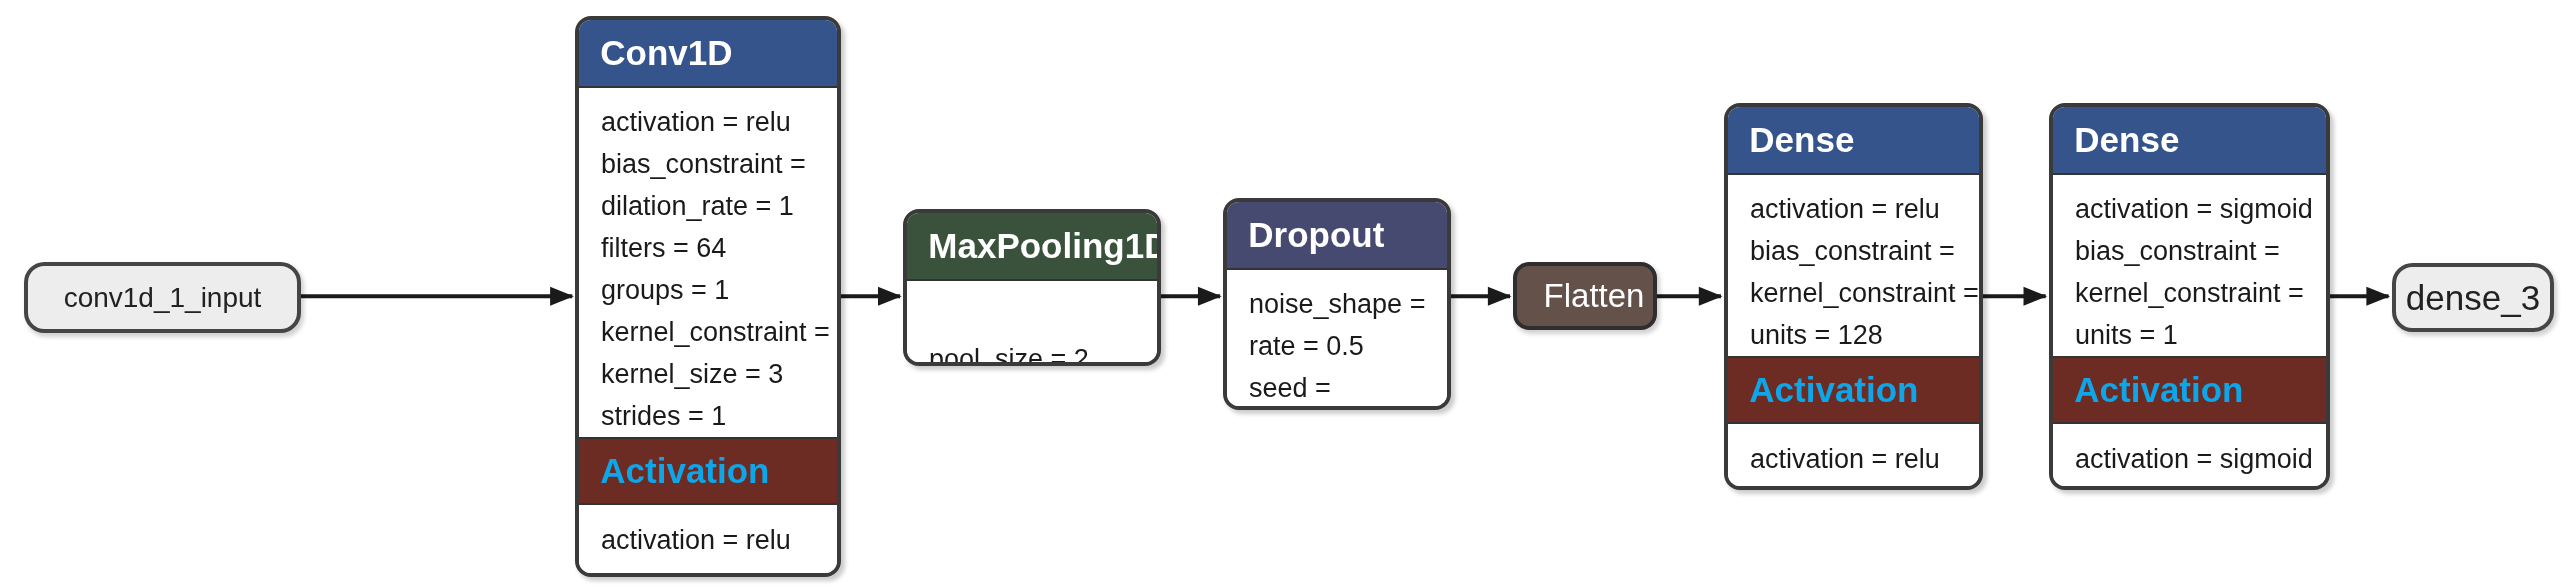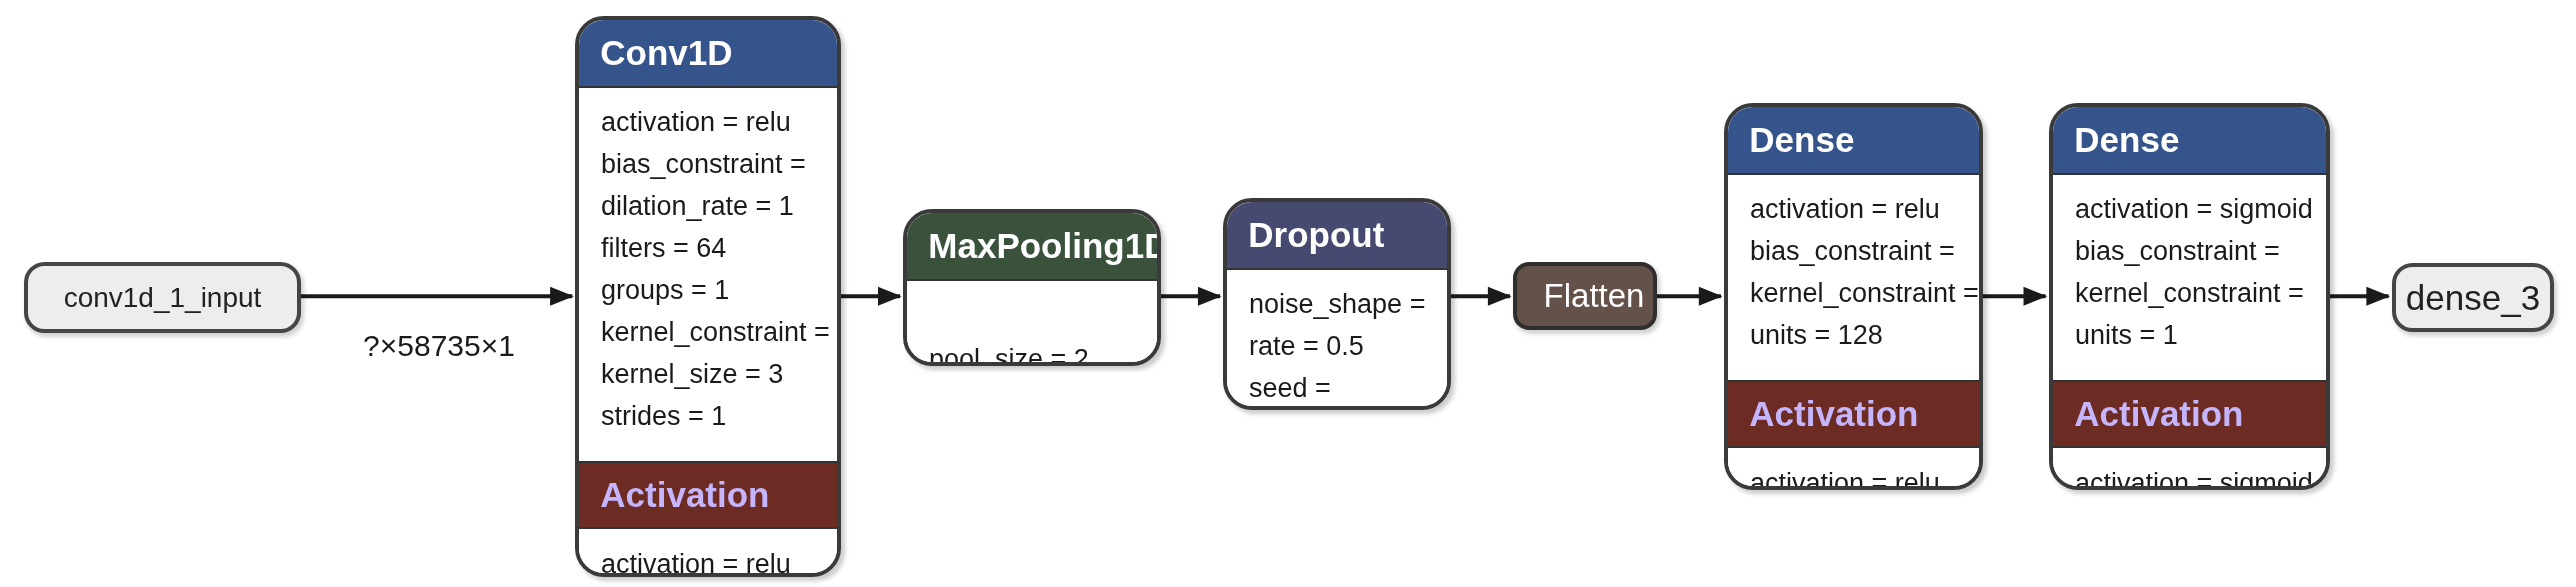--- a/index.html
+++ b/index.html
@@ -27,45 +27,44 @@
     background:var(--c-brown); border-color:#2e2e2e;
     color:#ffffff; font-size:33px; border-radius:16px;padding-left:18px;
   }
 
   
   .block {
     position:absolute; box-sizing:border-box;
     display:flex; flex-direction:column;
     background:#ffffff;
     border:4px solid var(--c-block-border);
-    border-radius:29px;
+    border-radius:16px;
     box-shadow:3.2px 4px 4px rgba(0,0,0,0.20);
     overflow:hidden;
     cursor:pointer;
   }
   .block-header {
     flex:0 0 66px;
     display:flex; align-items:center;
     padding:0 21.3px;
     color:#ffffff; font-size:35px; font-weight:600;
     border-bottom:2.4px solid #333333;
     white-space:nowrap;
   }
   .hdr-blue  { background:var(--c-blue); }
   .hdr-green { background:var(--c-green); }
   .hdr-slate { background:var(--c-slate); }
   .block-subheader {
     flex:0 0 64px;
     display:flex; align-items:center;
     padding:0 21.3px;
     background:var(--c-maroon);
-    color:#c4b5fd; font-size:35px; font-weight:600;
+    color:#0ea5e9; font-size:35px; font-weight:600;
     border-top:2.4px solid #333333; border-bottom:2.4px solid #333333;
     white-space:nowrap;
-    margin-top:24px;
   }
   .block-body { flex:1 1 auto; padding:13.4px 0 0 0; background:#ffffff; }
   .block-body.fixed1 { flex:0 0 58px; }
   .param-row {
     height:42px; line-height:42px;
     padding-left:22px; padding-right:8px;
     font-size:27px; color:var(--c-text);
     white-space:nowrap;
   }
   .edge-label {
@@ -91,21 +90,20 @@
     <line x1="1835" y1="375" x2="1911" y2="375" stroke="#1A1A1A" stroke-width="5" marker-end="url(#ah)"></line>
     <line x1="2095" y1="375" x2="2178" y2="375" stroke="#1A1A1A" stroke-width="5" marker-end="url(#ah)"></line>
     <line x1="2508" y1="375" x2="2589" y2="375" stroke="#1A1A1A" stroke-width="5" marker-end="url(#ah)"></line>
     <line x1="2946" y1="375" x2="3023" y2="375" stroke="#1A1A1A" stroke-width="5" marker-end="url(#ah)"></line>
   </svg>
 
   <div class="capsule" style="left:24px; top:262px; width:277px; height:71px;">
     <span>conv1d_1_input</span>
   </div>
 
-  <div class="edge-label" style="left:348px; top:329px; width:182px;">?×58735×1</div>
 
   <div class="block" style="left:575px; top:16px; width:266px; height:561px;">
     <div class="block-header hdr-blue">
       <span>Conv1D</span>
     </div>
     <div class="block-body">
       <div class="param-row">activation = relu</div>
       <div class="param-row">bias_constraint =</div>
       <div class="param-row">dilation_rate = 1</div>
       <div class="param-row">filters = 64</div>

